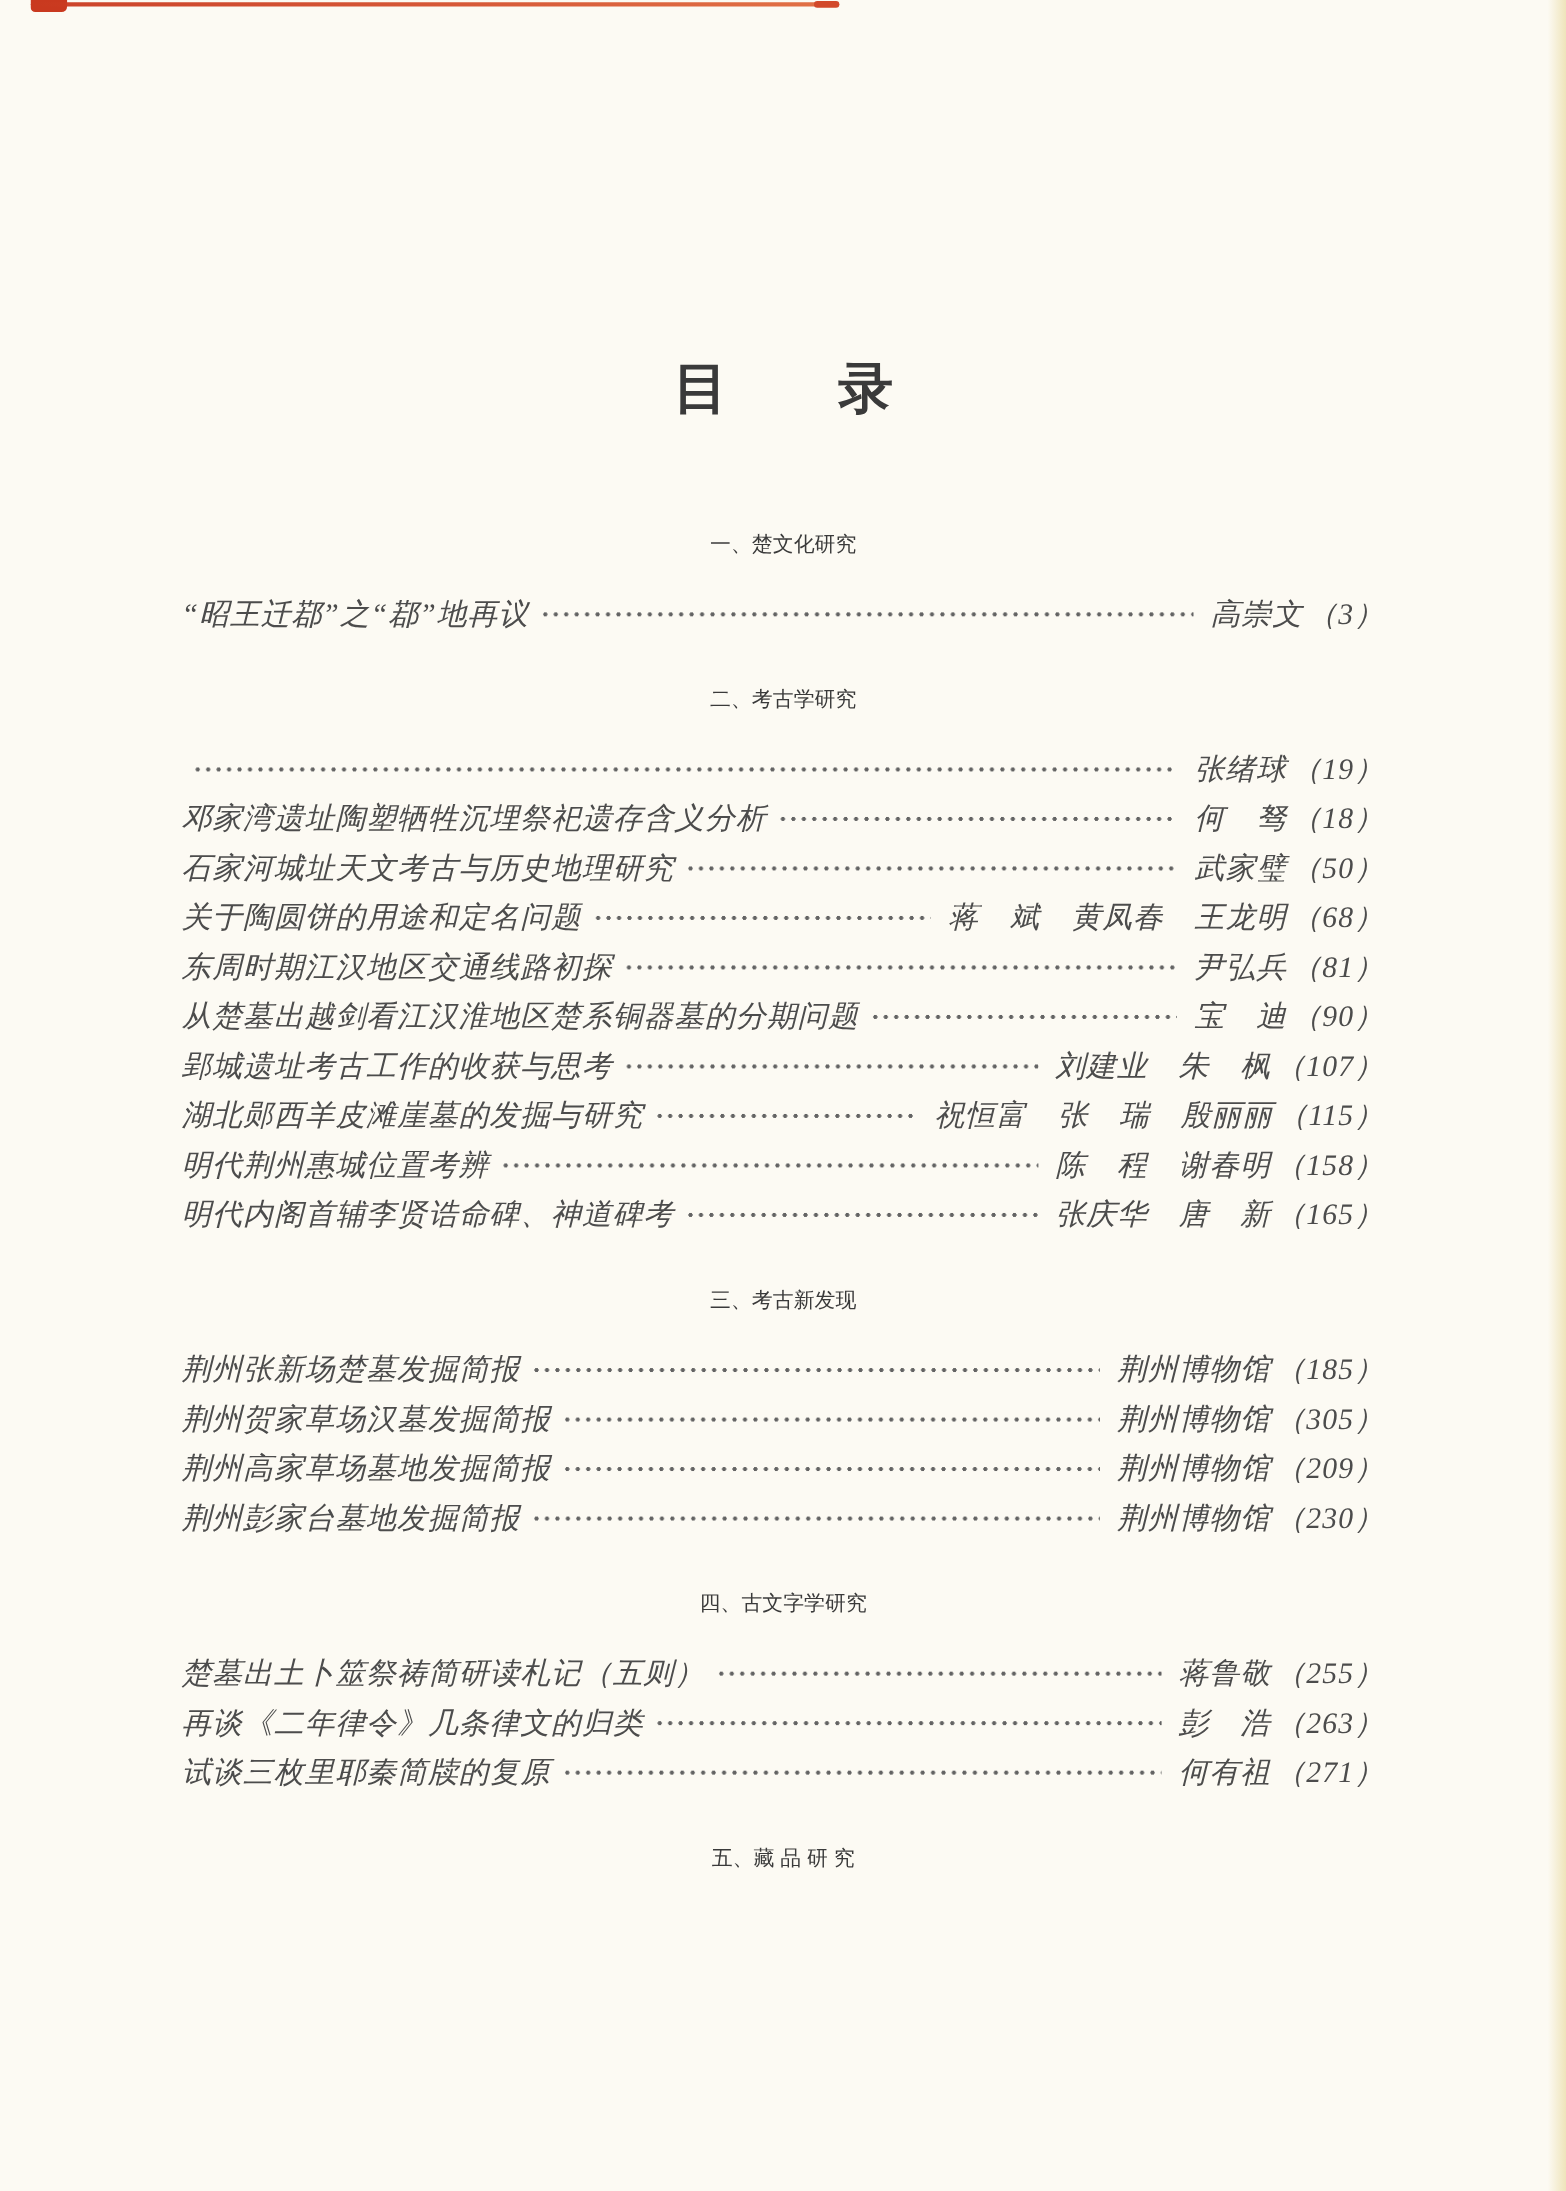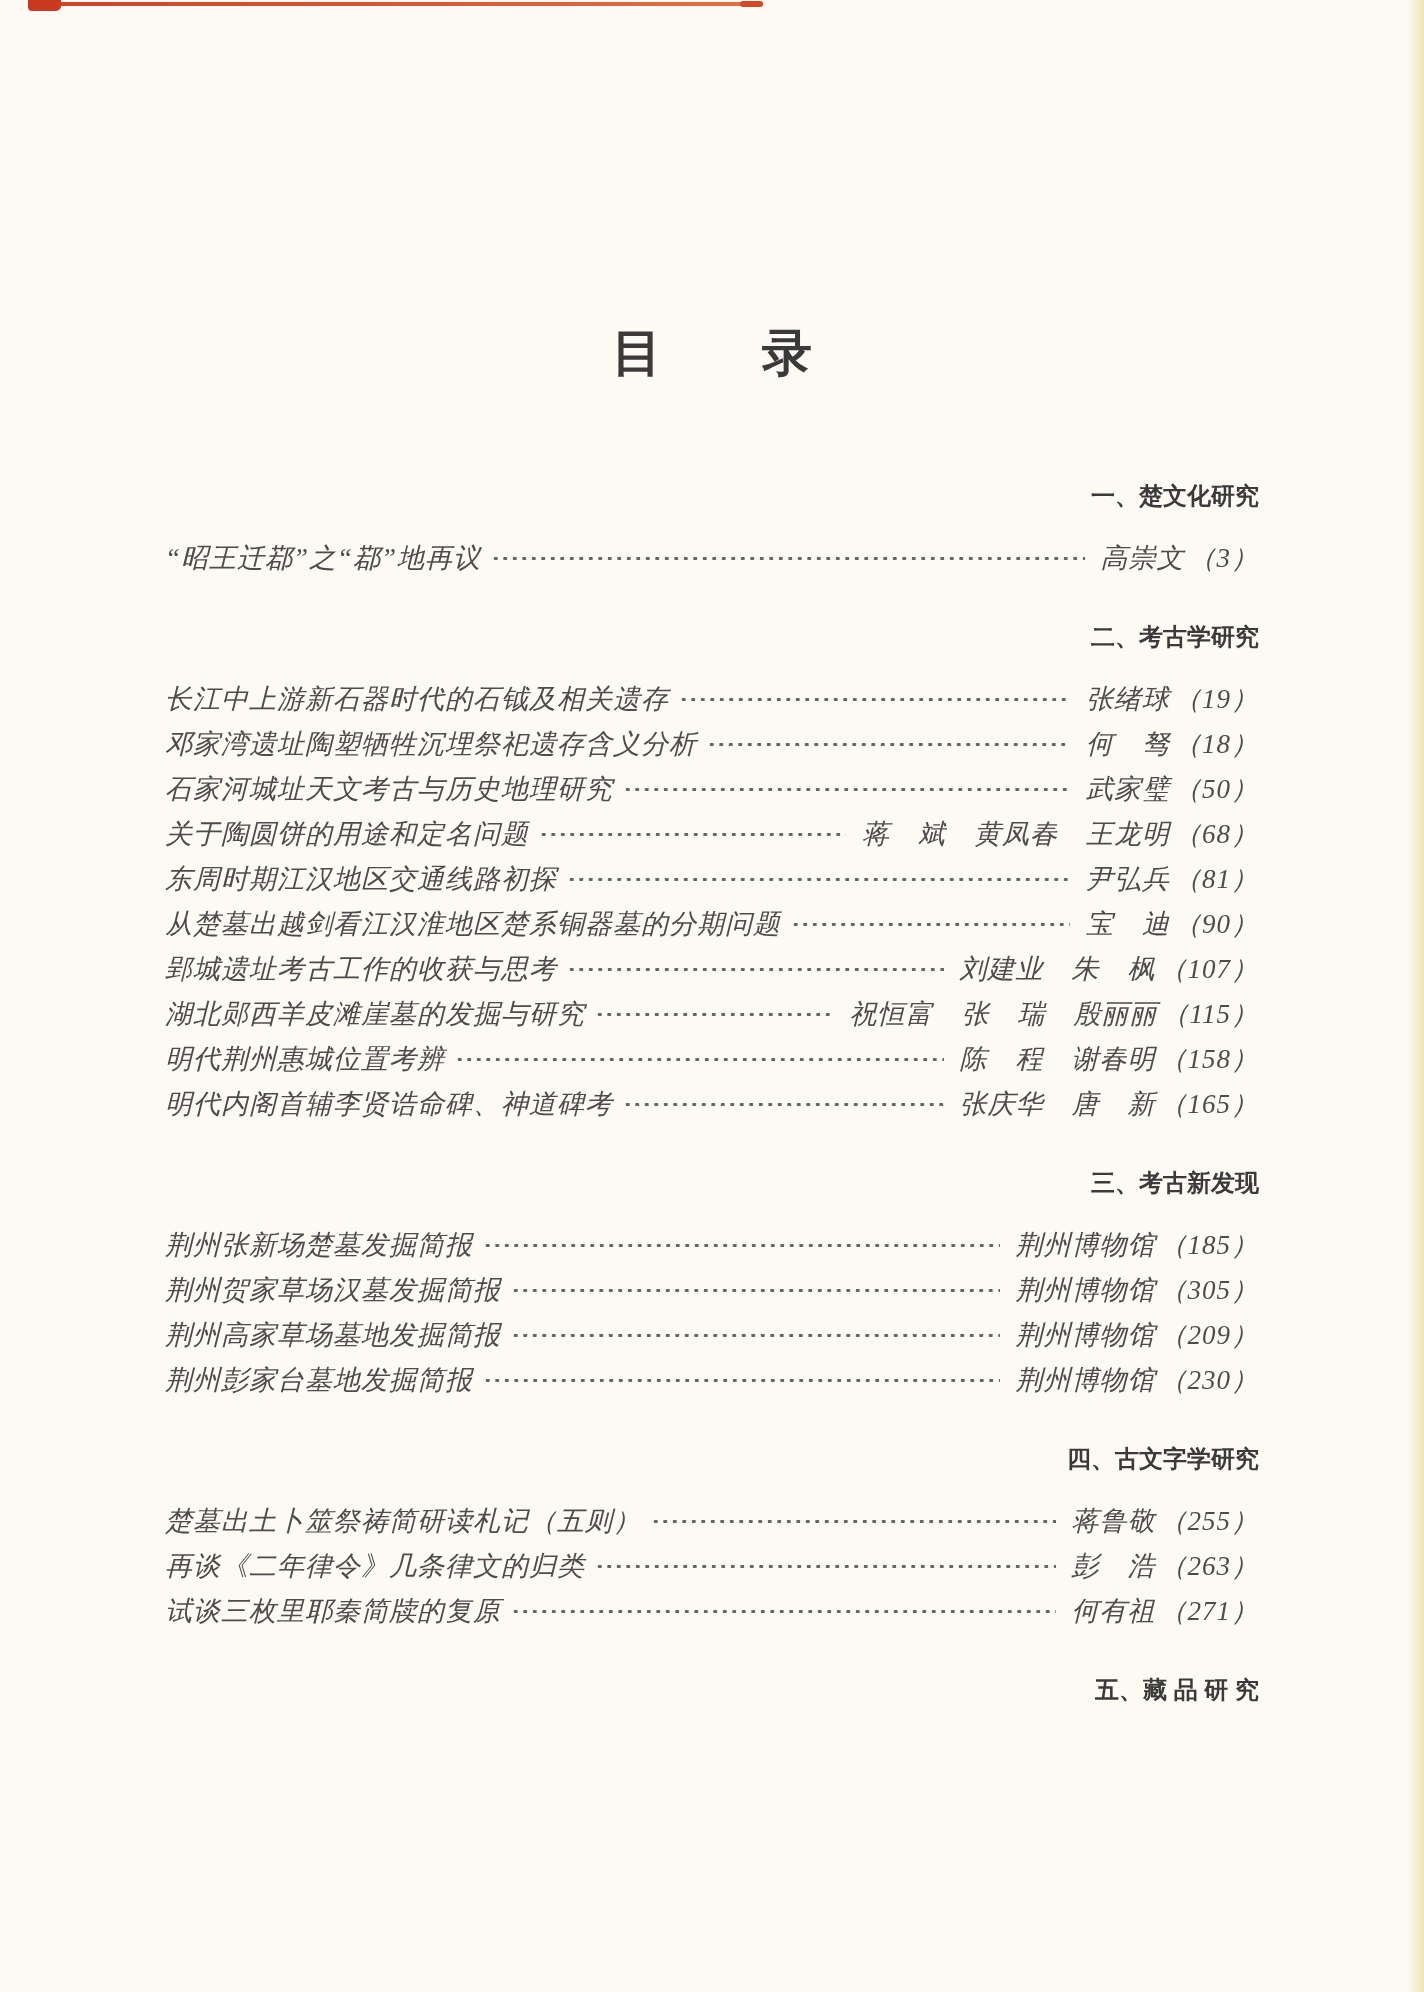--- a/index.html
+++ b/index.html
@@ -39,23 +39,23 @@
   }
   .toc-title{
     margin:0;
     font-size:50px;line-height:54px;
     font-weight:700;
     text-align:center;
     color:var(--ink-strong);
   }
   .section-header{
     margin:36px 0 0 0;
-    font-size:24px;line-height:40px;
-    font-weight:700;
-    text-align:right;
+    font-size:19px;line-height:40px;
+    font-weight:400;
+    text-align:center;
     color:var(--ink-strong);
     font-family:"Liberation Sans","DejaVu Sans",sans-serif;
   }
   .toc-section:first-child .section-header{margin-top:96px;}
   .entries{margin-top:20px;}
   .entry{
     display:flex;
     align-items:center;
     font-size:27px;
     line-height:45px;
@@ -98,21 +98,20 @@
     <span class="entry-page">（3）</span>
   </div>
 
 </div>
   </section>
 
   <section class="toc-section">
     <h2 class="section-header">二、考古学研究</h2>
     <div class="entries">
   <div class="entry">
-    <span class="entry-title">长江中上游新石器时代的石钺及相关遗存</span>
     <span class="leader"></span>
     <span class="entry-authors">张绪球</span>
     <span class="entry-page">（19）</span>
   </div>
 
   <div class="entry">
     <span class="entry-title">邓家湾遗址陶塑牺牲沉埋祭祀遗存含义分析</span>
     <span class="leader"></span>
     <span class="entry-authors">何　驽</span>
     <span class="entry-page">（18）</span>

